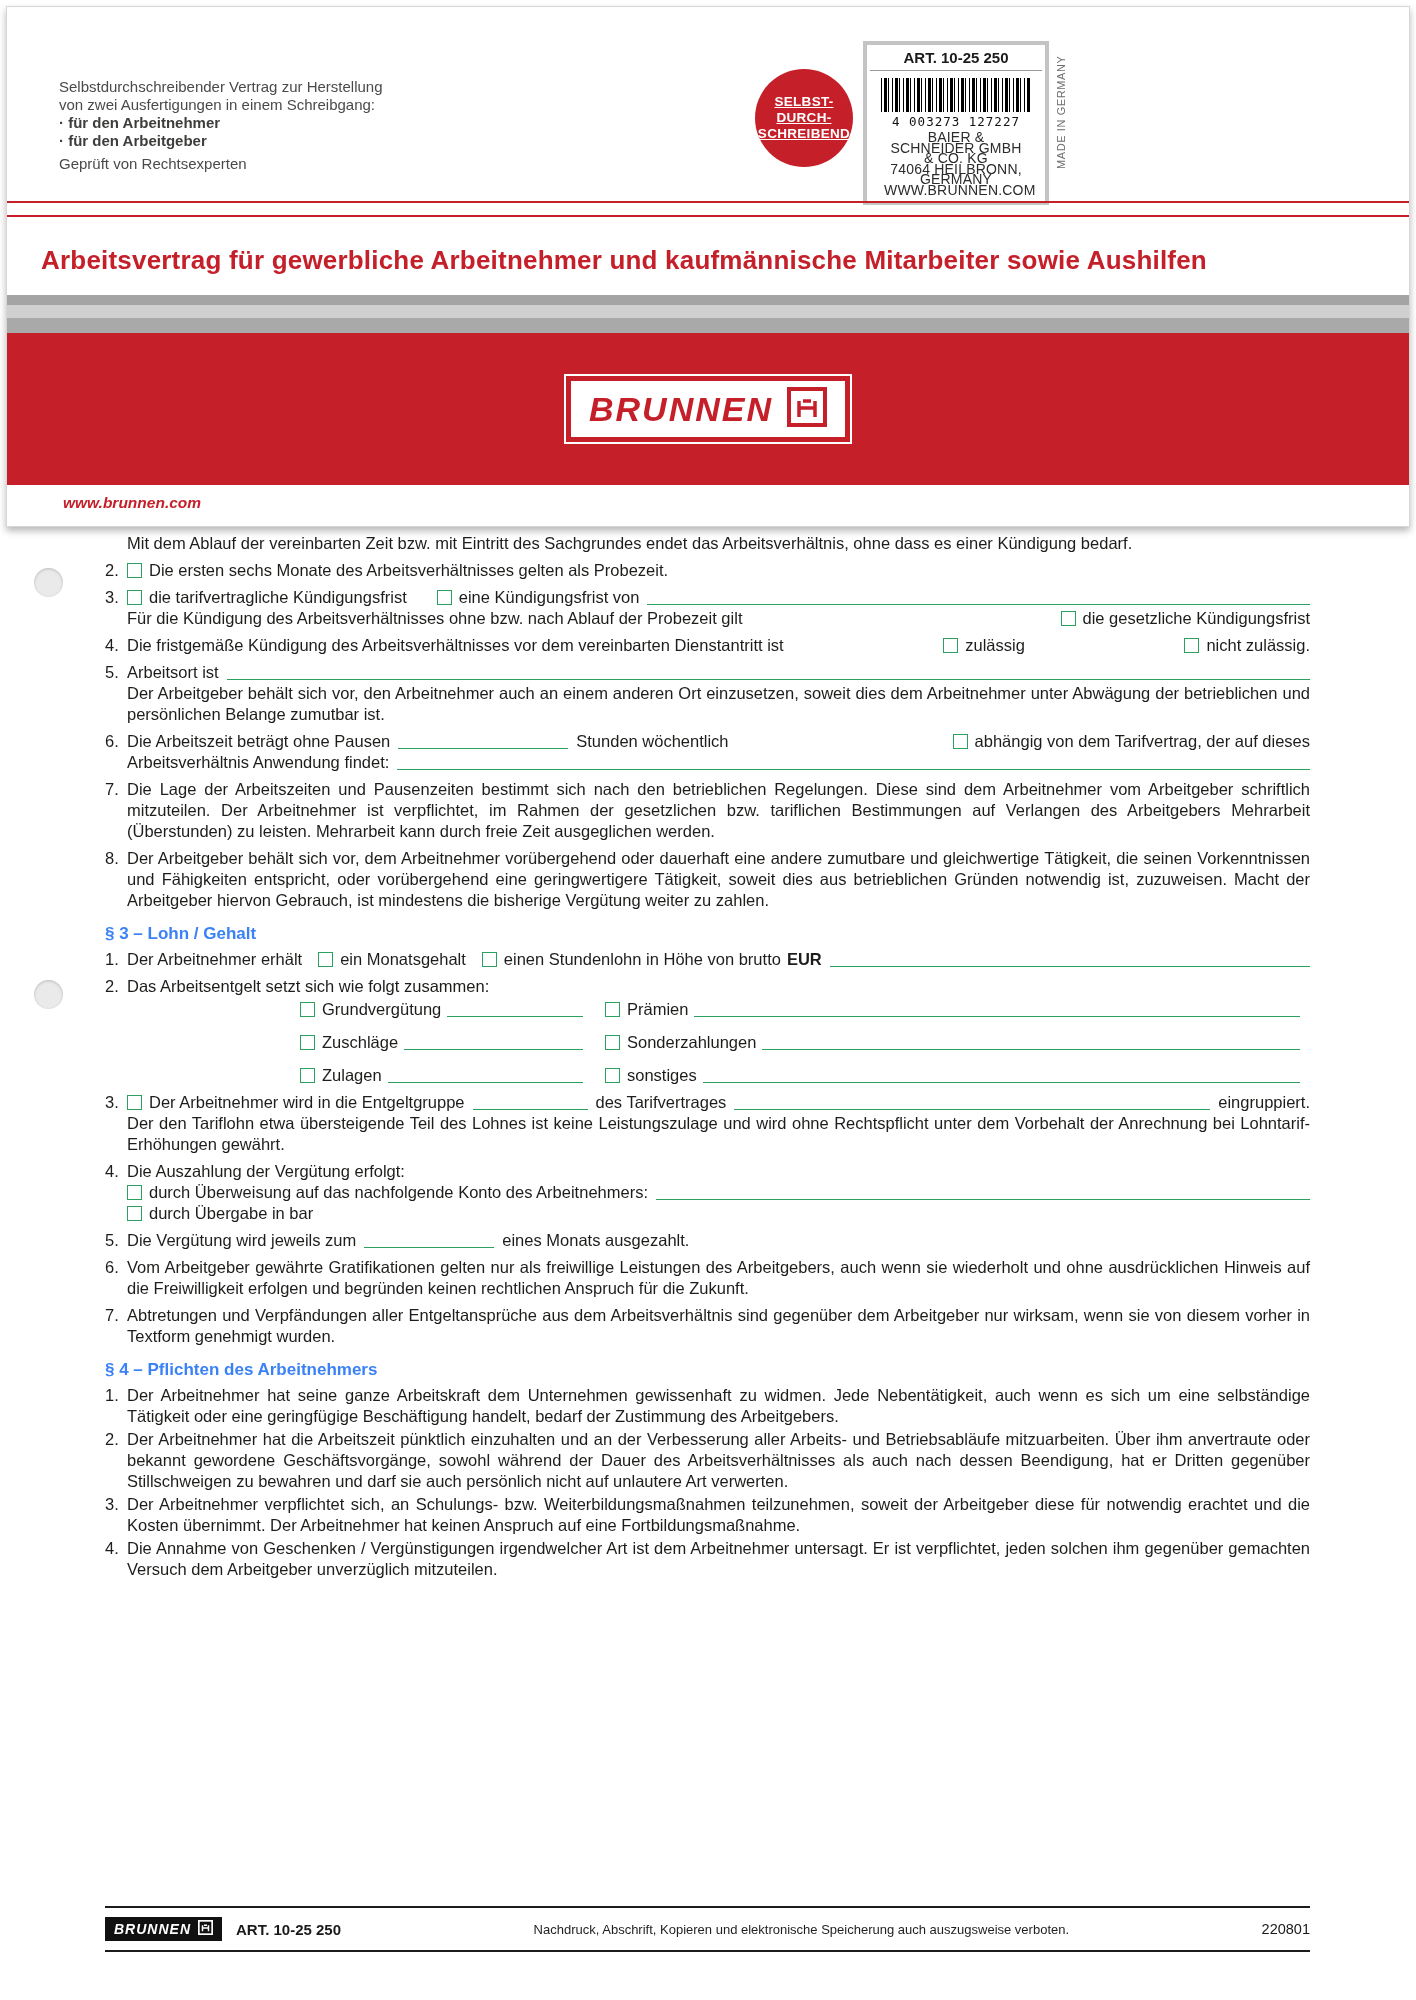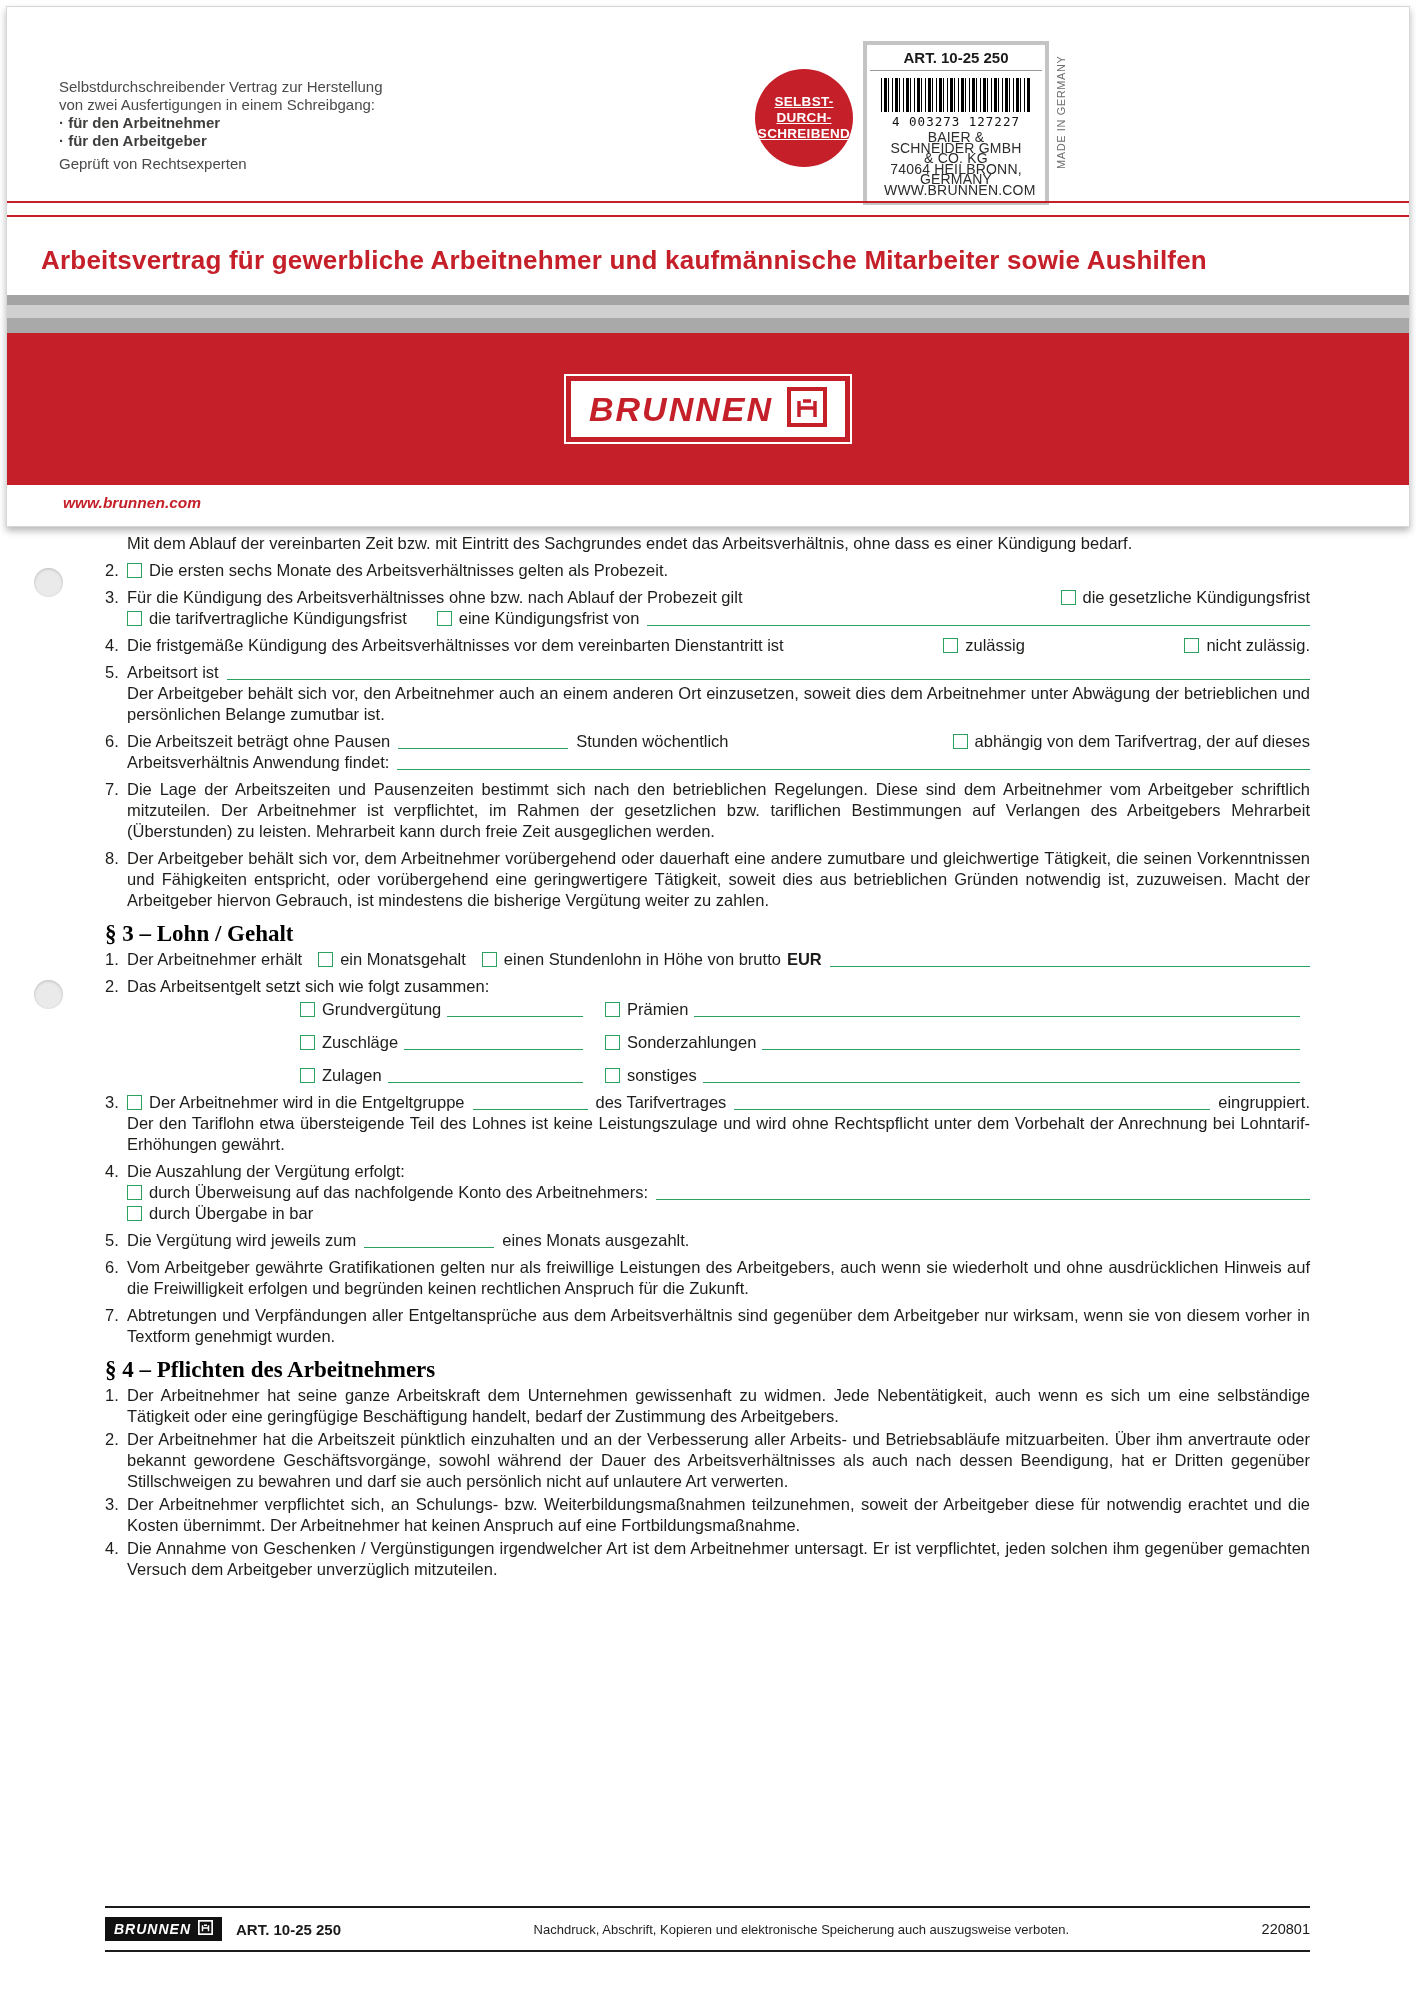--- a/index.html
+++ b/index.html
@@ -75,21 +75,21 @@
   }
   .bl{flex:none;border-bottom:1.5px solid #2ba05f;align-self:flex-end;margin-bottom:3px;}
   .bl.fill{flex:1;}
   .w115{width:115px;} .w130{width:130px;} .w170{width:170px;}
   .ml6{margin-left:6px;} .ml8{margin-left:8px;}
   .mx8{margin-left:8px;margin-right:8px;}
   .g16{flex:none;width:16px;} .g30{flex:none;width:30px;}
   .sp{flex:1;}
   .b{font-weight:bold;}
   .nw{white-space:nowrap;}
-  .sec-head{color:#000000;font-weight:bold;font-size:23px;margin:12px 0 5px 0;font-family:Liberation Serif, serif;}
+  .sec-head{color:#3b82f6;font-weight:bold;font-size:17px;margin:12px 0 5px 0;}
   .pay-grid{display:grid;grid-template-columns:293px 1fr;margin-left:173px;row-gap:2px;margin-top:2px;gap:12px;}
   .pay-grid .fl{margin-right:10px;}
   .s4 .clause{margin-bottom:2px;}
   
   .f-rule{position:absolute;left:105px;width:1205px;height:2px;background:#1c1c1c;}
   .f-rule.top{top:1906px;} .f-rule.bottom{top:1950px;}
   .footer{
     position:absolute;left:105px;top:1914px;width:1205px;height:30px;
     display:flex;align-items:center;justify-content:space-between;
   }
@@ -174,32 +174,32 @@
         <span class="cb"></span>
         <span>Die ersten sechs Monate des Arbeitsverhältnisses gelten als Probezeit.</span>
       </div>
     </div>
   </div>
 
   <div class="clause">
     <span class="num">3.</span>
     <div class="content">
       <div class="fl">
+        <span class="cb"></span>
+        <span class="nw">die tarifvertragliche Kündigungsfrist</span>
+        <span class="g30"></span>
+        <span class="cb"></span>
+        <span class="nw">eine Kündigungsfrist von</span>
+        <span class="bl fill ml8"></span>
+      </div>
+      <div class="fl">
         <span>Für die Kündigung des Arbeitsverhältnisses ohne bzw. nach Ablauf der Probezeit gilt</span>
         <span class="sp"></span>
         <span class="cb"></span>
         <span class="nw">die gesetzliche Kündigungsfrist</span>
-      </div>
-      <div class="fl">
-        <span class="cb"></span>
-        <span class="nw">die tarifvertragliche Kündigungsfrist</span>
-        <span class="g30"></span>
-        <span class="cb"></span>
-        <span class="nw">eine Kündigungsfrist von</span>
-        <span class="bl fill ml8"></span>
       </div>
     </div>
   </div>
 
   <div class="clause">
     <span class="num">4.</span>
     <div class="content">
       <div class="fl">
         <span>Die fristgemäße Kündigung des Arbeitsverhältnisses vor dem vereinbarten Dienstantritt ist</span>
         <span class="sp"></span>

